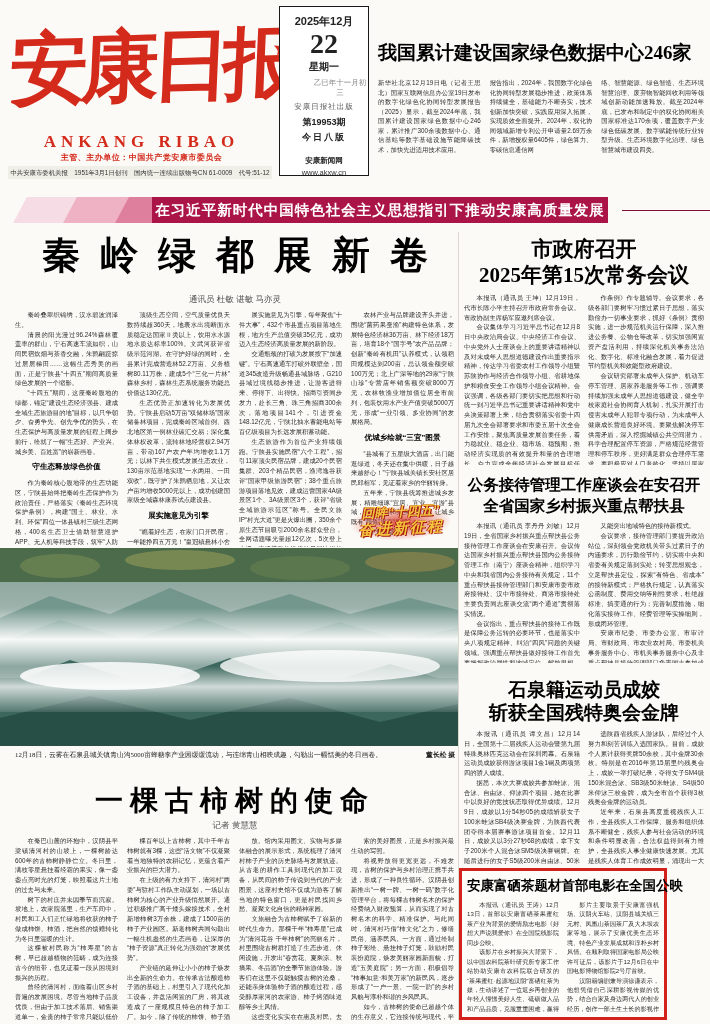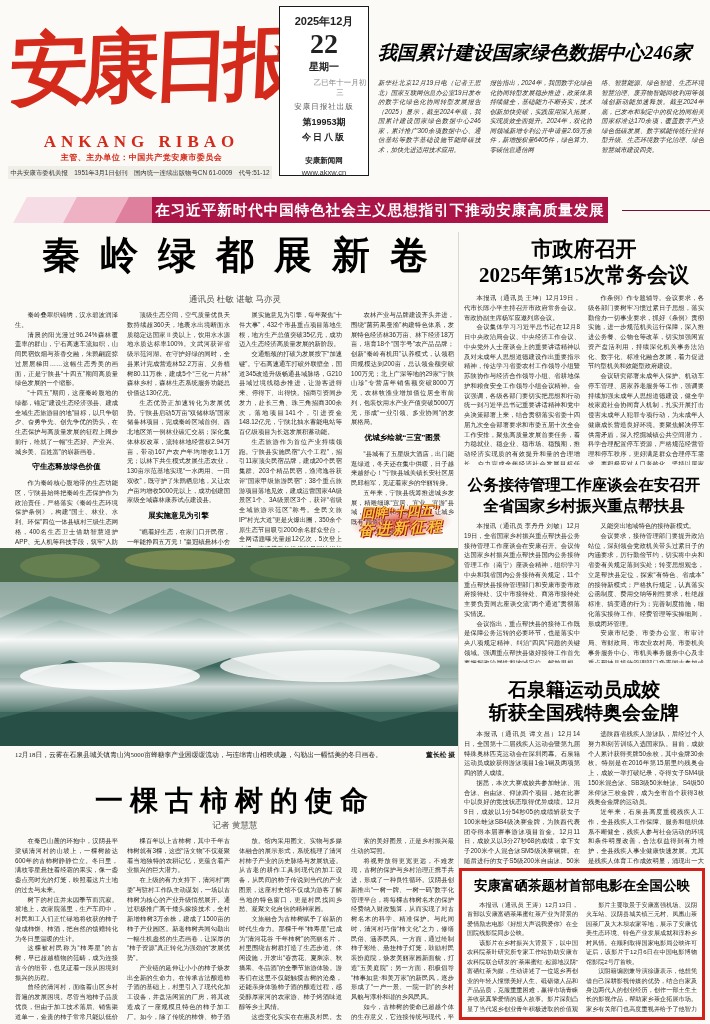--- a/index.html
+++ b/index.html
@@ -41,21 +41,21 @@
   .datebox .day { font-size:28px; font-weight:bold; line-height:30px; font-family:"Liberation Serif",serif; }
   .datebox .wk  { font-size:10px; font-weight:bold; margin-top:1px; }
   .datebox .lunar { font-size:7.5px; color:#888; margin-top:4px;padding-left:32px; }
   .datebox .pub   { font-size:7.5px; color:#555; margin-top:4px; letter-spacing:1px; }
   .datebox .issue { font-size:9px; font-weight:bold; margin-top:4px; }
   .datebox .pages { font-size:9px; font-weight:bold; margin-top:2px; letter-spacing:2px; }
   .datebox .site  { font-size:7.5px; font-weight:bold; margin-top:12px; }
   .datebox .url   { font-size:7.5px; color:#333; margin-top:2px; }
 
   
-  .top-article { position:absolute; left:378px; top:40px; width:326px;font-style:italic; }
+  .top-article { position:absolute; left:378px; top:40px; width:326px; }
   .top-article .hl{
     font-size:19px; font-weight:900; letter-spacing:0px; white-space:nowrap;
     font-family:"Liberation Serif", serif; color:#000;
   }
   .top-article .cols{ display:flex; gap:9px; margin-top:12px; height:104px; overflow:hidden; }
   .top-article .col{ width:103px; font-size:6.3px; line-height:1.52; text-align:justify; color:#2c2c2c; overflow:hidden; }
 
   
   .banner { position:absolute; left:14px; top:197px; width:690px; height:38px; }
   .stripe { position:absolute; top:0; height:26px; transform:skewX(-28deg); }
@@ -147,21 +147,21 @@
   .forum      { top:474px; }
   .forum .r-hl{ font-size:15.5px; line-height:21px; }
   .forum .r-cols{ height:142px; }
 
   .sport      { top:670px; }
   .sport .r-hl{ font-size:19px; line-height:23px;margin-top:8px; }
   .sport .r-cols{ height:138px; }
 
   
   .redbox{
-    position:absolute; left:459px; top:868px; width:246px; height:152px;
+    position:absolute; left:459px; top:868px; width:208px; height:152px;
     border:3.5px solid #d1231c; background:#fdfcf8; padding:6px 5px 4px 5px;
   }
   .redbox .hl{
     text-align:center; font-size:13.5px; font-weight:900; color:#000;
     font-family:"Liberation Serif",serif; white-space:nowrap;
   }
   .redbox .r-cols{ height:112px; margin-top:5px; }
   .redbox .col{ width:113px; font-size:6.1px; }
 </style>
 </head>

